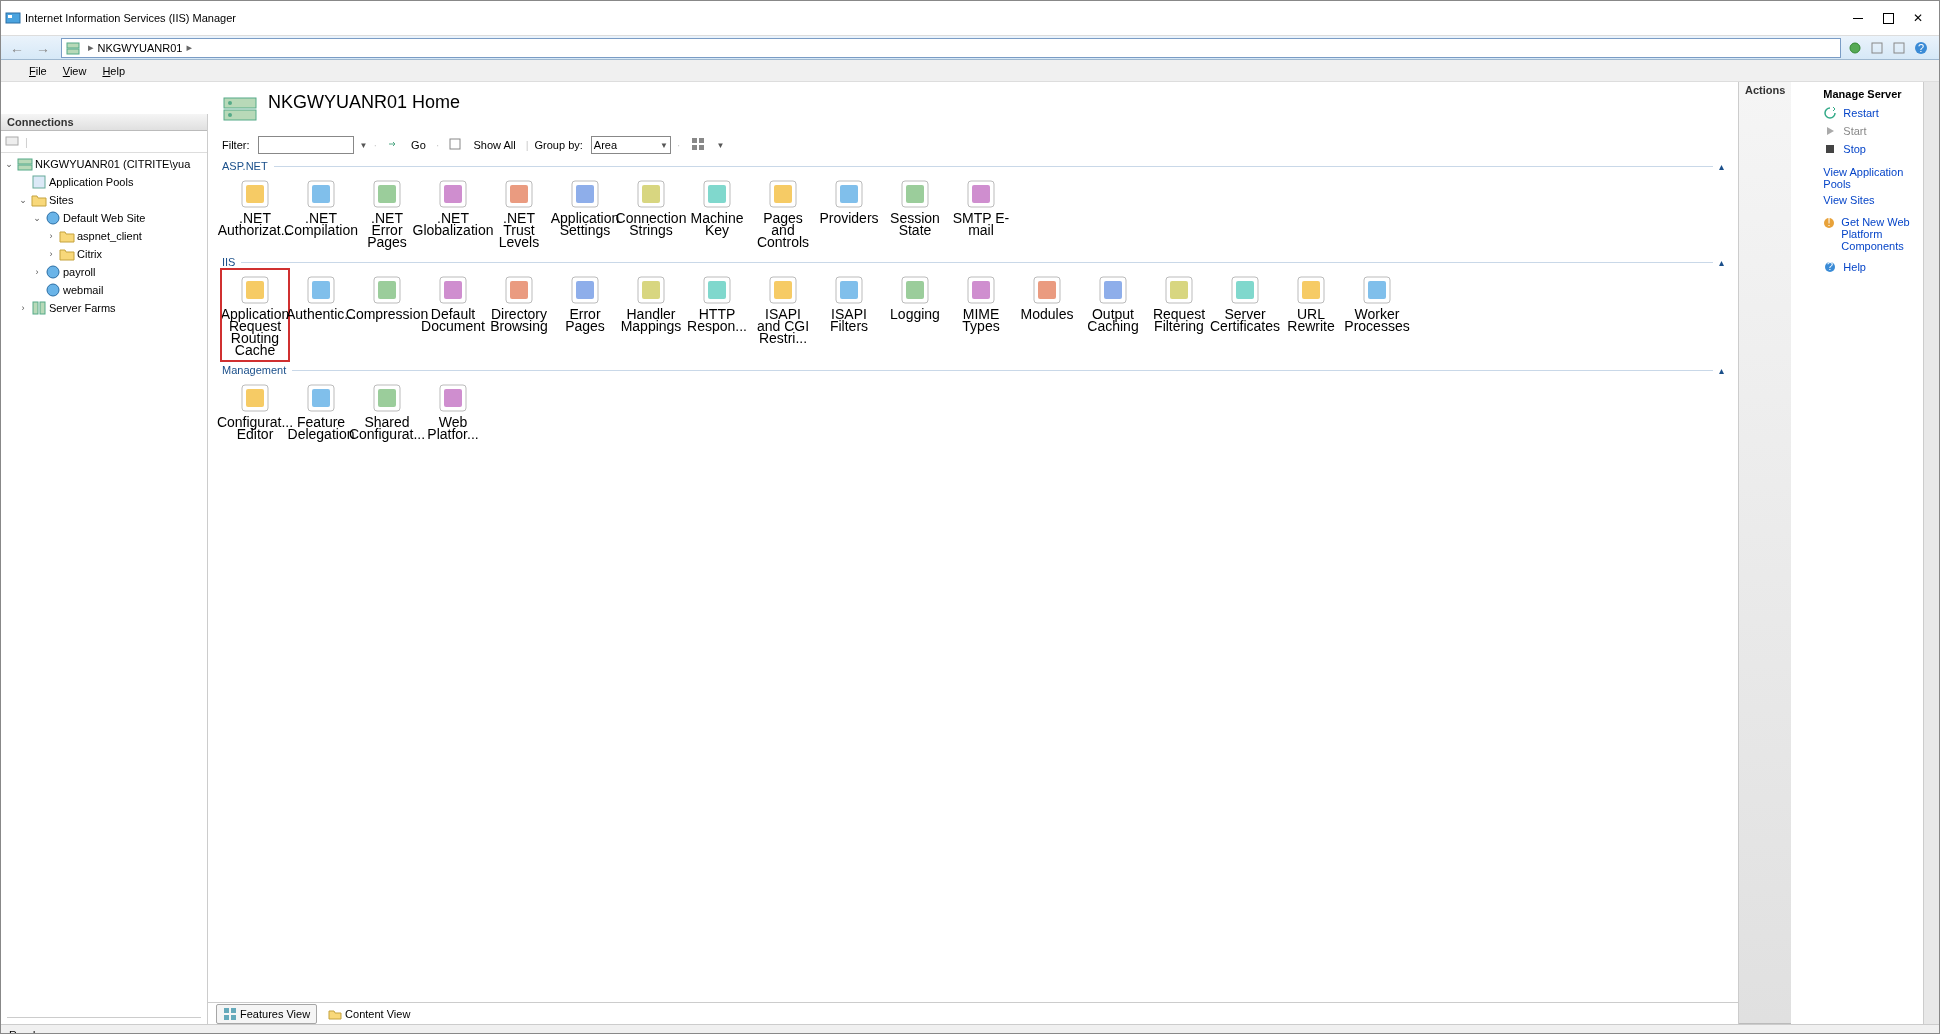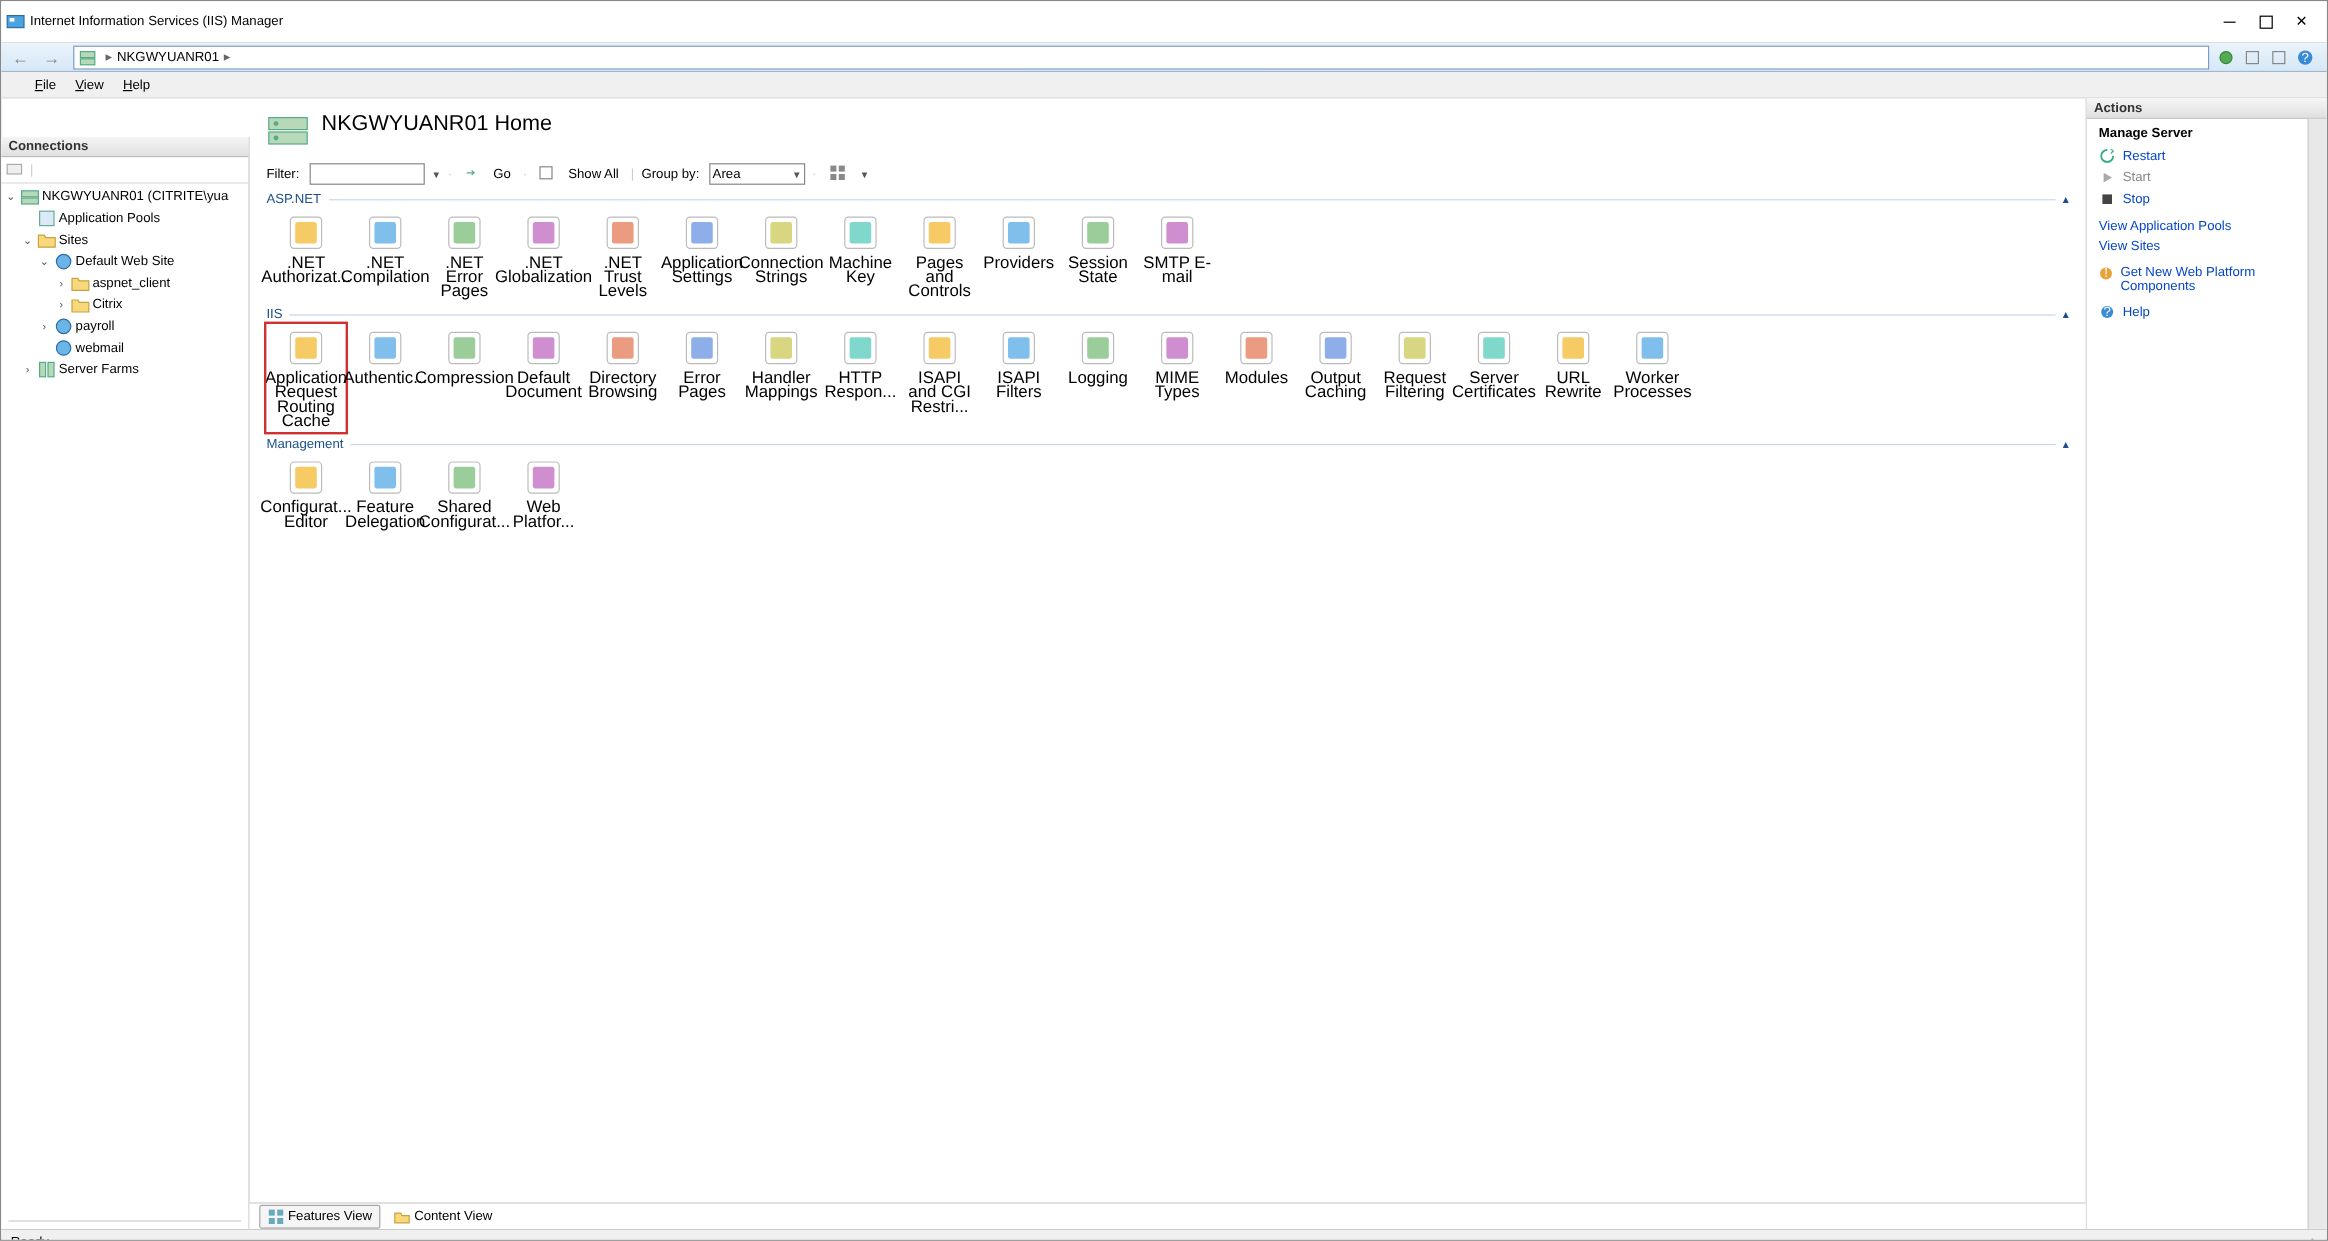--- a/index.html
+++ b/index.html
@@ -71,21 +71,21 @@
 .feature-item.selected { outline: 2px solid #d03030; background: transparent; }
 .feature-icon { width: 32px; height: 32px; margin-bottom: 2px; }
 .feature-label { font-size: 14px; line-height: 12px; word-wrap: break-word; }
 
 .view-tabs { height: 22px; border-top: 1px solid #ccc; display: flex; align-items: center; padding: 0 8px; gap: 4px; background: #fff; }
 .view-tab { display: flex; align-items: center; gap: 3px; padding: 2px 6px; border: 1px solid transparent; cursor: pointer; }
 .view-tab.active { border: 1px solid #a6a6a6; background: #f5f5f5; border-radius: 2px; }
 .view-tab-icon { width: 14px; height: 14px; }
 
 
-.actions { width: 200px; display: flex; flex-direction: column; background: #fff; }
+.actions { width: 200px; display: flex; flex-direction: row; background: #fff; gap: 22px; }
 .actions-body { flex: 1; padding: 6px 10px; }
 .action-section-title { font-weight: bold; margin-bottom: 4px; }
 .action-link { display: flex; align-items: center; gap: 6px; padding: 2px 0; color: #0645c8; cursor: pointer; }
 .action-link.disabled { color: #888; cursor: default; }
 .action-icon { width: 14px; height: 14px; display: inline-flex; align-items: center; justify-content: center; }
 .actions-scrollbar { width: 16px; background: #e8e8e8; border-left: 1px solid #ccc; }
 .actions-wrap { display: flex; flex: 1; }
 
 
 .statusbar { height: 20px; background: #f0f0f0; border-top: 1px solid #ccc; display: flex; align-items: center; padding: 0 8px; justify-content: space-between; }

